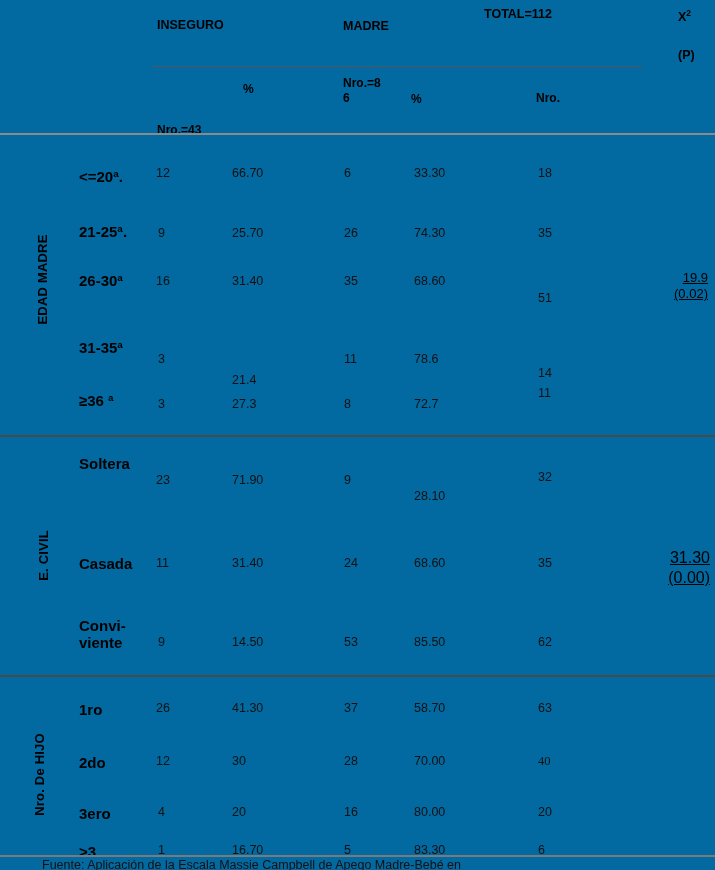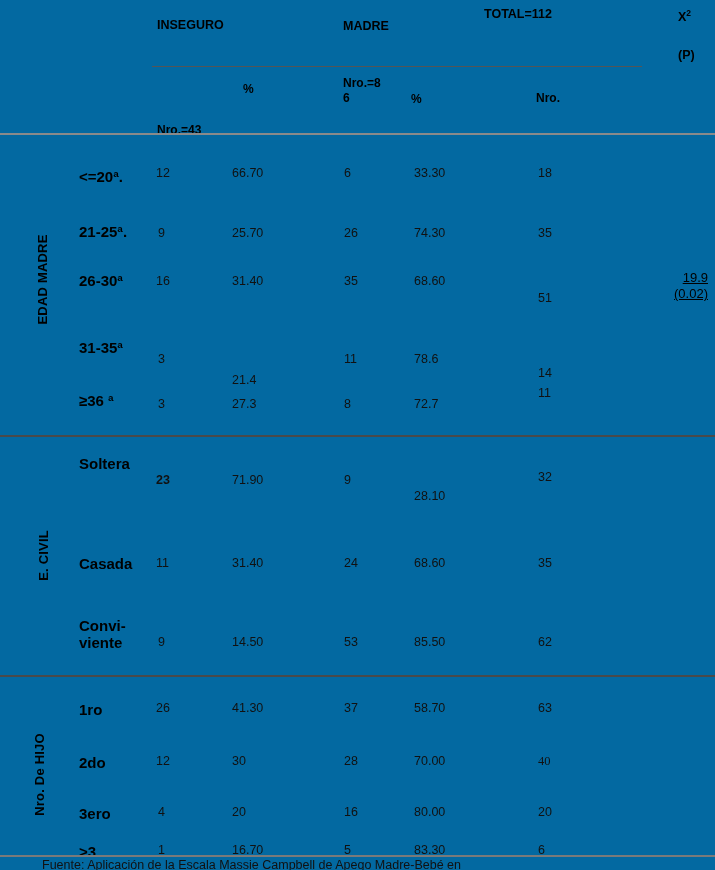--- a/index.html
+++ b/index.html
@@ -167,41 +167,43 @@
   <div class="cell" style="left:538px; top:386px;">11</div>
 
   <div class="chi" style="left:608px; top:270px; width:100px;">19.9
 (0.02)</div>
 
   <div class="rule" style="left:0px; top:435px; width:715px; height:1.5px; background:#4a4a4a;"></div>
 
   <div class="grouplabel" style="left:-7px; top:548px; width:100px;">E. CIVIL</div>
 
   <div class="rowlabel" style="left:79px; top:455px;">Soltera</div>
-  <div class="cell" style="left:156px; top:473px;font-weight:bold;">23</div>
+  <div class="cell" style="left:156px; top:473px;">23</div>
   <div class="cell" style="left:232px; top:473px;">71.90</div>
   <div class="cell" style="left:344px; top:473px;">9</div>
   <div class="cell" style="left:414px; top:489px;">28.10</div>
   <div class="cell" style="left:538px; top:470px;">32</div>
 
   <div class="rowlabel" style="left:79px; top:555px;">Casada</div>
   <div class="cell" style="left:156px; top:556px;">11</div>
   <div class="cell" style="left:232px; top:556px;">31.40</div>
   <div class="cell" style="left:344px; top:556px;">24</div>
   <div class="cell" style="left:414px; top:556px;">68.60</div>
   <div class="cell" style="left:538px; top:556px;">35</div>
 
   <div class="rowlabel" style="left:79px; top:617px;">Convi-
 viente</div>
   <div class="cell" style="left:158px; top:635px;">9</div>
   <div class="cell" style="left:232px; top:635px;">14.50</div>
   <div class="cell" style="left:344px; top:635px;">53</div>
   <div class="cell" style="left:414px; top:635px;">85.50</div>
   <div class="cell" style="left:538px; top:635px;">62</div>
 
+  <div class="chi big" style="left:600px; top:548px; width:110px;">31.30
+(0.00)</div>
 
   <div class="rule" style="left:0px; top:675px; width:715px; height:1.5px; background:#4a4a4a;"></div>
 
   <div class="grouplabel" style="left:-31px; top:767px; width:140px;">Nro. De HIJO</div>
 
   <div class="rowlabel" style="left:79px; top:701px;">1ro</div>
   <div class="cell" style="left:156px; top:701px;">26</div>
   <div class="cell" style="left:232px; top:701px;">41.30</div>
   <div class="cell" style="left:344px; top:701px;">37</div>
   <div class="cell" style="left:414px; top:701px;">58.70</div>

